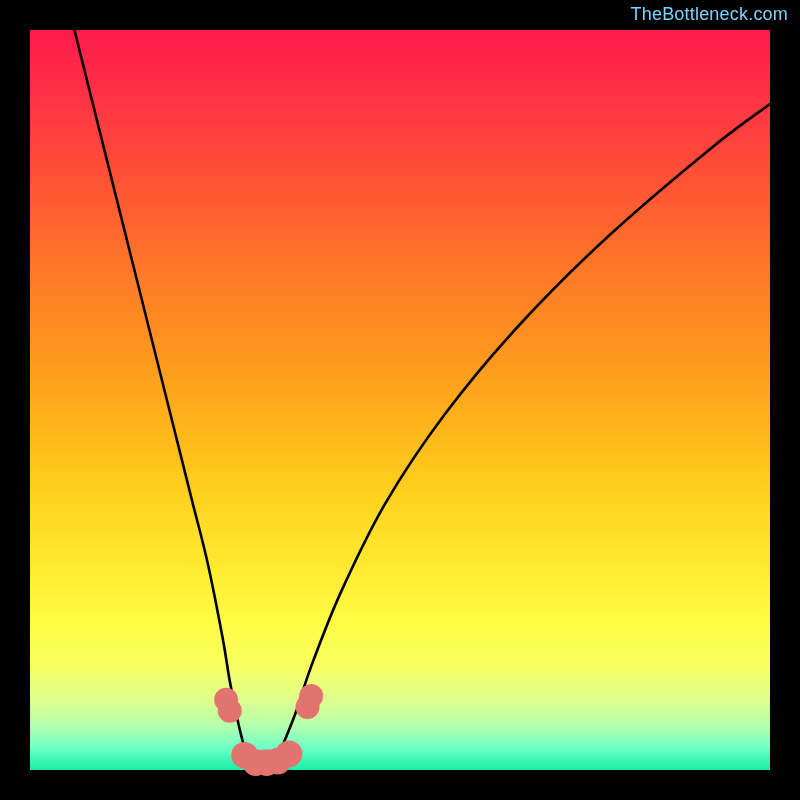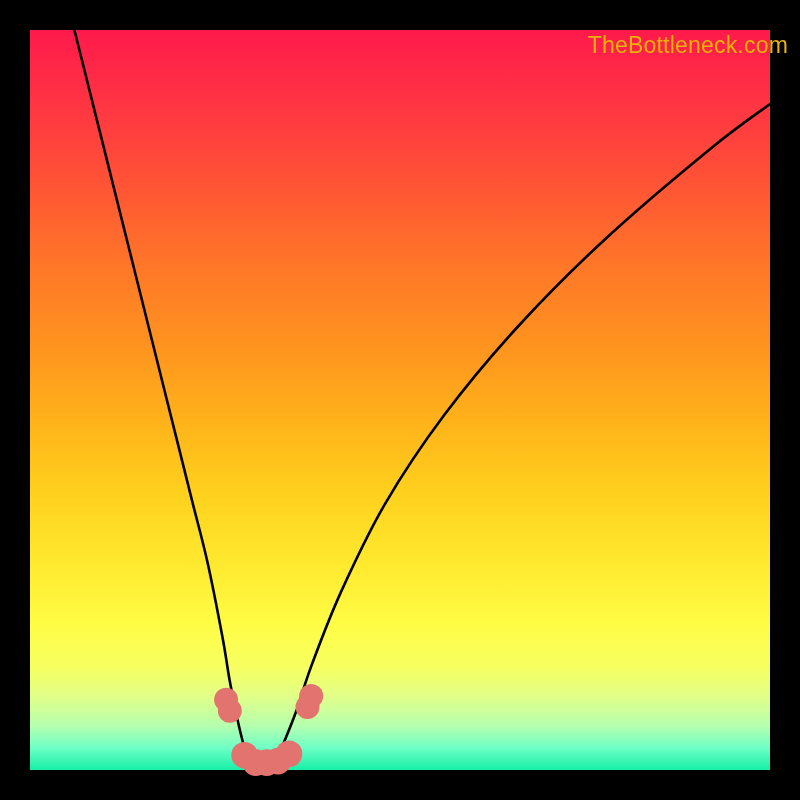--- a/index.html
+++ b/index.html
@@ -48,26 +48,25 @@
     left: 0;
     top: 0;
     width: 740px;
     height: 740px;
     overflow: visible;
   }
   .watermark {
     position: absolute;
     top: 4px;
     right: 12px;
-    color: #eab308;
-    font-size: 23px;
+    color: #7dd3fc;
+    font-size: 18px;
     font-weight: 500;
     letter-spacing: 0.2px;
     user-select: none;
-    margin-top: 28px;
   }
 </style>
 </head>
 <body>
 
 <div class="frame">
   <div class="plot">
     <svg class="curve" viewBox="0 0 740 740" preserveAspectRatio="none">
       <path id="curvePath" fill="none" stroke="#000000" stroke-width="2.6" stroke-linecap="round" stroke-linejoin="round" d="M 44.4,0 C 46.86666666666667,9.866666666666655 54.266666666666666,39.4666666666666 59.2,59.19999999999993 C 64.13333333333334,78.93333333333327 69.06666666666666,98.66666666666663 74,118.39999999999998 C 78.93333333333334,138.13333333333333 83.86666666666666,157.8666666666667 88.8,177.60000000000002 C 93.73333333333333,197.33333333333334 98.66666666666667,217.06666666666663 103.60000000000001,236.79999999999995 C 108.53333333333335,256.5333333333333 113.46666666666667,276.26666666666665 118.4,296 C 123.33333333333334,315.73333333333335 128.26666666666665,335.46666666666664 133.2,355.2 C 138.13333333333333,374.93333333333334 143.06666666666666,394.66666666666663 148,414.4 C 152.93333333333334,434.1333333333333 157.86666666666667,453.8666666666667 162.8,473.6 C 167.73333333333335,493.33333333333337 172.66666666666666,510.59999999999997 177.6,532.8 C 182.53333333333333,555 188.7,587.0666666666666 192.4,606.8 C 196.10000000000002,626.5333333333333 197.33333333333334,637.6333333333333 199.8,651.2 C 202.26666666666668,664.7666666666668 204.73333333333335,677.1 207.20000000000002,688.2 C 209.66666666666669,699.3000000000001 212.13333333333333,710.4 214.6,717.8 C 217.06666666666666,725.1999999999999 219.53333333333333,728.9 222,732.6 C 224.46666666666667,736.3000000000001 226.93333333333334,738.7666666666667 229.4,740 C 231.86666666666667,741.2333333333333 234.33333333333334,741.2333333333333 236.8,740 C 239.26666666666668,738.7666666666667 241.73333333333335,736.3000000000001 244.20000000000002,732.6 C 246.66666666666669,728.9 247.90000000000003,726.4333333333333 251.60000000000002,717.8 C 255.3,709.1666666666666 261.46666666666664,694.3666666666666 266.4,680.8 C 271.3333333333333,667.2333333333333 273.79999999999995,656.1333333333333 281.2,636.4 C 288.6,616.6666666666666 298.4666666666667,589.5333333333333 310.8,562.4 C 323.1333333333333,535.2666666666667 337.93333333333334,503.20000000000005 355.2,473.6 C 372.46666666666664,444 392.20000000000005,414.40000000000003 414.40000000000003,384.8 C 436.6,355.2 461.2666666666667,325.6 488.40000000000003,296 C 515.5333333333334,266.4 545.1333333333333,236.80000000000004 577.2,207.20000000000005 C 609.2666666666668,177.60000000000005 653.6666666666667,140.6 680.8000000000001,118.39999999999998 C 707.9333333333334,96.19999999999997 730.1333333333333,81.39999999999999 740,74"></path>
       <g id="markers">

